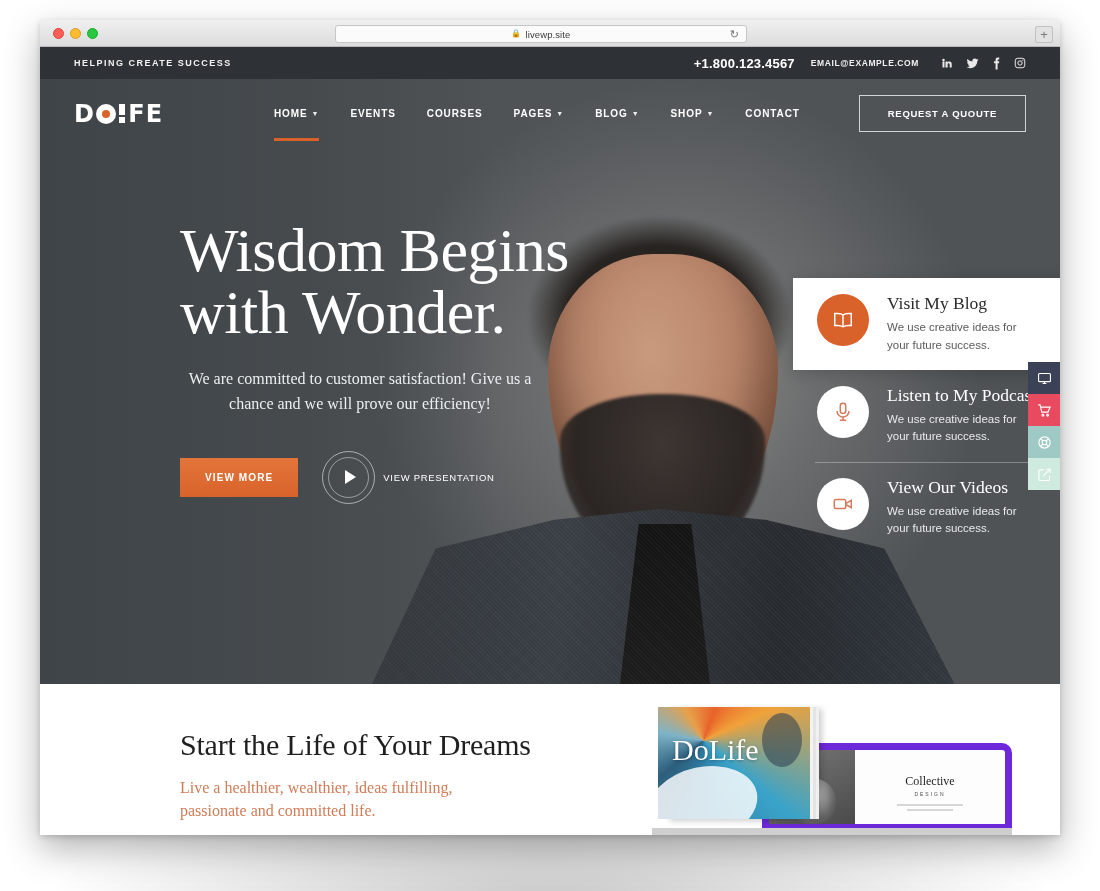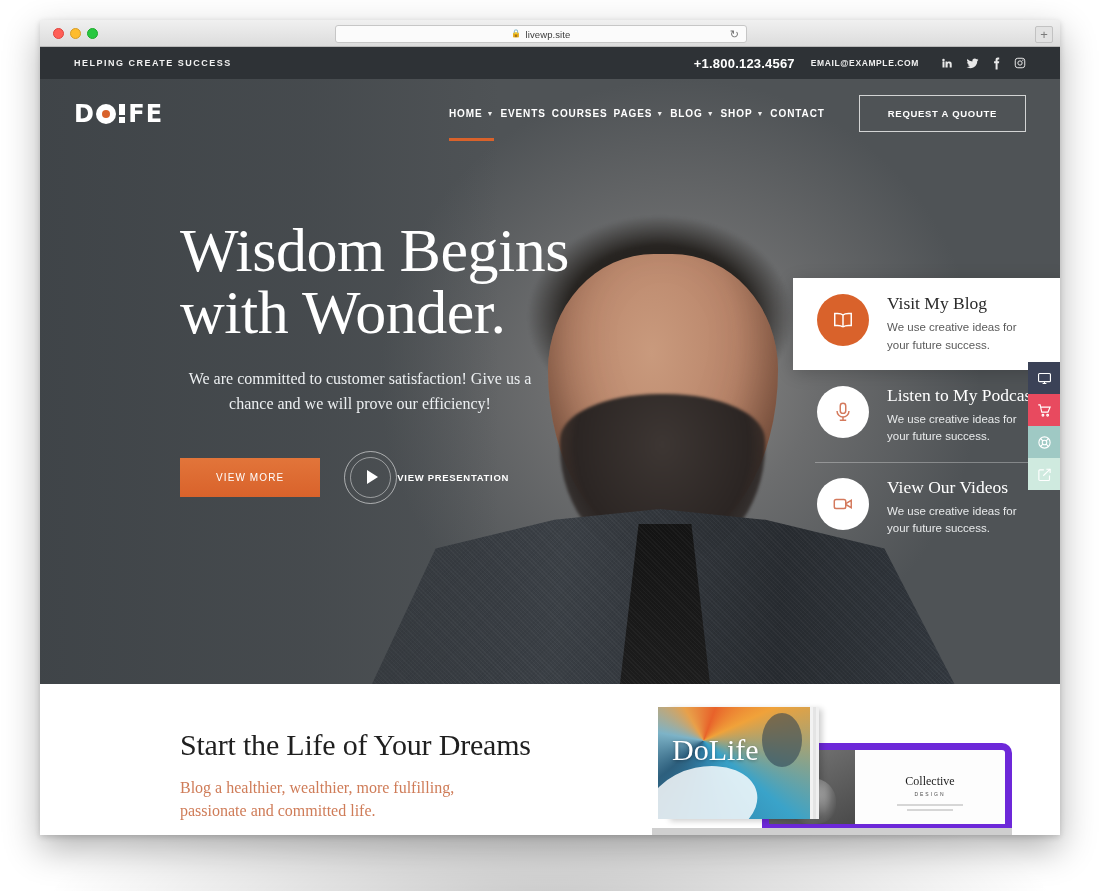--- a/index.html
+++ b/index.html
@@ -141,21 +141,21 @@
   }
   .logo .bang {
     display:inline-block; width:7px; position:relative; margin:0 2px;
   }
   .logo .bang::before {
     content:""; position:absolute; left:0; top:-10px; width:6px; height:11px; background:#fff;
   }
   .logo .bang::after {
     content:""; position:absolute; left:0; top:3px; width:6px; height:6px; background:#fff;
   }
-  .menu { margin-left:auto; display:flex; align-items:center; gap:6px; }
+  .menu { margin-left:auto; display:flex; align-items:center; gap:31px; }
   .mi {
     font-size:10px; font-weight:bold; letter-spacing:0.9px; color:#ffffff;
     display:flex; align-items:center; gap:4px; position:relative;
     padding:24px 0;
   }
   .mi .caret { font-size:7px; opacity:0.9; }
   .mi.active::after {
     content:""; position:absolute; left:0; right:0; bottom:2px; height:3px;
     background:#d9622b;
   }
@@ -171,41 +171,41 @@
     font-family:"Liberation Serif", serif; font-size:62px; line-height:1.0;
     color:#ffffff; letter-spacing:-0.5px;
   }
   .hero-sub {
     margin-top:24px; font-size:16px; line-height:1.55; color:#eceff1;
     font-family:"Liberation Serif", serif; width:360px;text-align:center;
   }
   .hero-cta { margin-top:34px; display:flex; align-items:center; }
   .btn-more {
     background:linear-gradient(#e2753a,#d9622b); color:#fff;
-    font-size:10px; font-weight:normal; letter-spacing:1.1px;
-    padding:14px 36px; display:inline-flex; align-items:center; justify-content:center;
+    font-size:10px; font-weight:bold; letter-spacing:1.1px;
+    padding:14px 25px; display:inline-flex; align-items:center; justify-content:center;
     min-width:110px;
   }
   .play-wrap { display:flex; align-items:center; margin-left:24px; }
   .play-ring {
     width:53px; height:53px; border-radius:50%;
     border:1px solid rgba(255,255,255,0.55);
     display:flex; align-items:center; justify-content:center; position:relative;
   }
   .play-ring::before {
     content:""; position:absolute; inset:5px; border-radius:50%;
     border:1px solid rgba(255,255,255,0.45);
   }
   .play-tri {
     width:0; height:0; border-left:11px solid #ffffff;
     border-top:7px solid transparent; border-bottom:7px solid transparent;
     margin-left:4px;
   }
   .play-label {
-    margin-left:0; font-size:9.5px; font-weight:bold; letter-spacing:0.7px; color:#ffffff;
+    margin-left:8px; font-size:9.5px; font-weight:normal; letter-spacing:0.7px; color:#ffffff;
   }
 
   
   .cards { position:absolute; right:-8px; top:199px; width:275px; z-index:4; }
   .card { display:flex; align-items:flex-start; padding:16px 24px; position:relative; }
   .card.featured { background:#ffffff; box-shadow:0 3px 16px rgba(0,0,0,0.18); }
   .card + .card.divided::before {
     content:""; position:absolute; left:22px; right:14px; top:0; height:1px;
     background:rgba(255,255,255,0.30);
   }
@@ -499,21 +499,21 @@
             <path d="M15 3.5h6v6"></path>
               <path d="M10 14L21 3.5"></path>
           </svg>
         </div>
       </div>
     </div>
 
     <div class="section2">
       <div class="s2-h2">Start the Life of Your Dreams</div>
       <div class="s2-lead">
-        <div>Blog a healthier, wealthier, more fulfilling,</div>
+        <div>Live a healthier, wealthier, ideas fulfilling,</div>
         <div>passionate and committed life.</div>
       </div>
 
       <div class="product">
         <div class="tablet">
           <div class="tablet-screen">
             <div class="ts-photo"></div>
             <div class="ts-right">
               <div class="ts-title">Collective</div>
               <div class="ts-sub">DESIGN</div>

